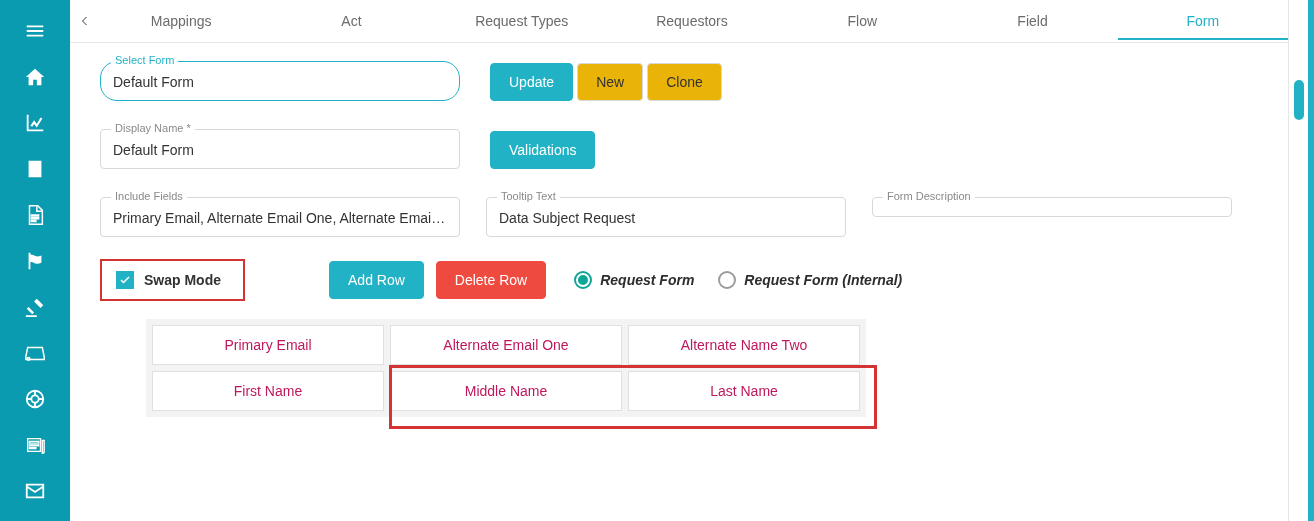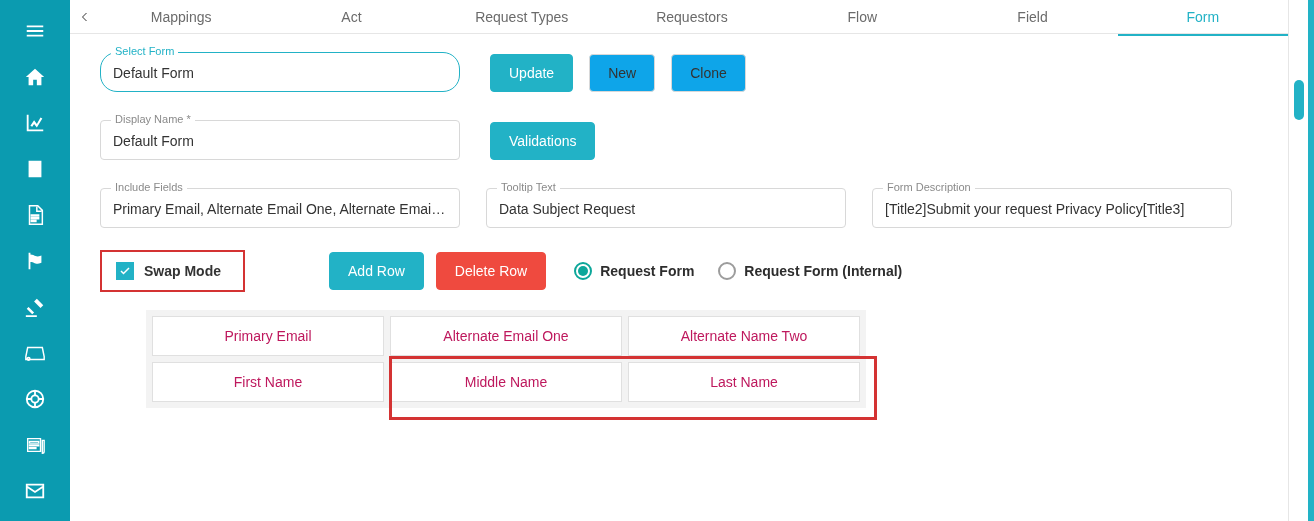--- a/index.html
+++ b/index.html
@@ -10,21 +10,21 @@
       background: #0b9bb0;
       display: flex; flex-direction: column; align-items: center;
       padding-top: 8px;
     }
     .side-item { width: 70px; height: 46px; display: flex; align-items: center; justify-content: center; color: #fff; cursor: pointer; }
     .side-item svg { width: 22px; height: 22px; fill: #fff; }
 
     .main { position: absolute; left: 70px; top: 0; right: 0; bottom: 0; }
 
     .tabbar {
-      display: flex; align-items: center; height: 34px; border-bottom: 1px solid #e6e6e6;
+      display: flex; align-items: center; height: 43px; border-bottom: 1px solid #e6e6e6;
       padding: 0 4px;
     }
     .tab-arrow { width: 22px; height: 38px; display: flex; align-items: center; justify-content: center; cursor: pointer; color: #333; }
     .tab { flex: 1; text-align: center; font-size: 14px; color: #6b6b6b; height: 38px; line-height: 38px; cursor: pointer; }
     .tab.active { color: #22b2c6; border-bottom: 2px solid #22b2c6; }
 
     .content { padding: 18px 30px 10px 30px; position: relative; }
 
     .row { display: flex; align-items: flex-start; gap: 30px; margin-bottom: 28px; }
 
@@ -33,40 +33,40 @@
       width: 360px; padding: 10px 12px 8px 12px; background: #fff;
     }
     .fieldbox.sel { border-color: #22b2c6; border-radius: 17px; }
     .fieldbox .float-label {
       position: absolute; top: -8px; left: 10px; background: #fff; padding: 0 4px;
       font-size: 11px; color: #8a8a8a;
     }
     .fieldbox.sel .float-label { color: #22b2c6; }
     .fieldbox .value { font-size: 14px; color: #333; height: 20px; line-height: 20px; white-space: nowrap; overflow: hidden; text-overflow: ellipsis; }
 
-    .btn { border: 1px solid #d8d8d8; background: #0ea5e9; color: #333; border-radius: 4px; height: 38px; padding: 0 18px; font-size: 14px; cursor: pointer; }
+    .btn { border: 1px solid #d8d8d8; background: #eab308; color: #333; border-radius: 4px; height: 38px; padding: 0 18px; font-size: 14px; cursor: pointer; }
     .btn.primary { background: #22b2c6; border-color: #22b2c6; color: #fff; }
     .btn.danger { background: #ef4a3f; border-color: #ef4a3f; color: #fff; }
 
     .swap-wrap {
       display: inline-flex; align-items: center; gap: 10px; padding: 10px 22px 10px 14px;
       border: 2px solid #d43333; 
     }
     .chk { width: 18px; height: 18px; border: 2px solid #22b2c6; background: #22b2c6; display: inline-flex; align-items: center; justify-content: center; }
     .chk svg { width: 12px; height: 12px; fill: #fff; }
     .swap-label { font-size: 14px; font-weight: 700; color: #333; text-align: right; }
 
     .actions-row { display: flex; align-items: center; gap: 12px; }
     .radio-group { display: flex; align-items: center; gap: 24px; margin-left: 16px; }
     .radio { display: inline-flex; align-items: center; gap: 8px; cursor: pointer; }
     .radio .ring { width: 18px; height: 18px; border-radius: 50%; border: 2px solid #9c9c9c; display: inline-flex; align-items: center; justify-content: center; }
     .radio.sel .ring { border-color: #0da79a; }
     .radio .dot { width: 10px; height: 10px; border-radius: 50%; background: transparent; }
     .radio.sel .dot { background: #0da79a; }
-    .radio .rl { font-size: 14px; font-weight: 700; color: #2d2d2d; }
+    .radio .rl { font-size: 14px; font-weight: 700; color: #2d2d2d; font-style: italic; }
 
     .grid {
       margin-top: 18px; margin-left: 46px; background: #f3f3f3; padding: 6px; width: 720px;
     }
     .grow { display: flex; gap: 6px; margin-bottom: 6px; position: relative; }
     .grow:last-child { margin-bottom: 0; }
     .cell { flex: 1; background: #fff; border: 1px solid #e0e0e0; height: 40px; display: flex; align-items: center; justify-content: center; font-size: 14px; color: #be185d; }
     .red-box { position: absolute; border: 3px solid #d43333; pointer-events: none; }
 
     .right-rail {
@@ -161,21 +161,21 @@
     </div>
   </div>
 
   <div class="content">
 
     <div class="row">
       <div class="fieldbox sel">
         <span class="float-label">Select Form</span>
         <div class="value">Default Form</div>
       </div>
-      <div style="display:flex; gap:16px; align-items:center; padding-top:2px;">
+      <div style="display:flex; gap:4px; align-items:center; padding-top:2px;">
         <button class="btn primary">Update</button>
         <button class="btn">New</button>
         <button class="btn">Clone</button>
       </div>
     </div>
 
     <div class="row">
       <div class="fieldbox">
         <span class="float-label">Display Name *</span>
         <div class="value">Default Form</div>
@@ -189,21 +189,20 @@
       <div class="fieldbox" style="width:360px;">
         <span class="float-label">Include Fields</span>
         <div class="value">Primary Email, Alternate Email One, Alternate Emai…</div>
       </div>
       <div class="fieldbox" style="width:360px;">
         <span class="float-label">Tooltip Text</span>
         <div class="value">Data Subject Request</div>
       </div>
       <div class="fieldbox" style="width:360px;">
         <span class="float-label">Form Description</span>
-        <div class="value">[Title2]Submit your request Privacy Policy[Title3]</div>
       </div>
     </div>
 
     <div class="actions-row" style="margin-top:-6px;">
       <div class="swap-wrap">
         <span class="chk">
           <svg viewBox="0 0 24 24">
               <path d="M4 12l5 5L20 6" fill="none" stroke="#fff" stroke-width="3"></path>
             </svg>
         </span>

